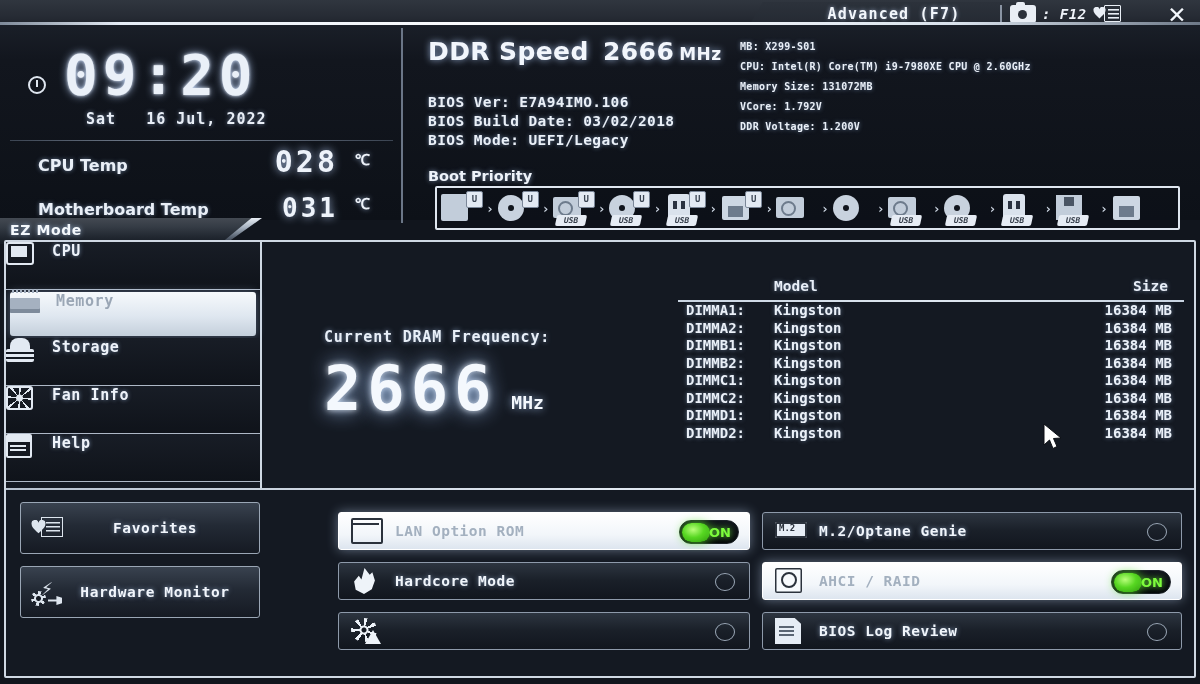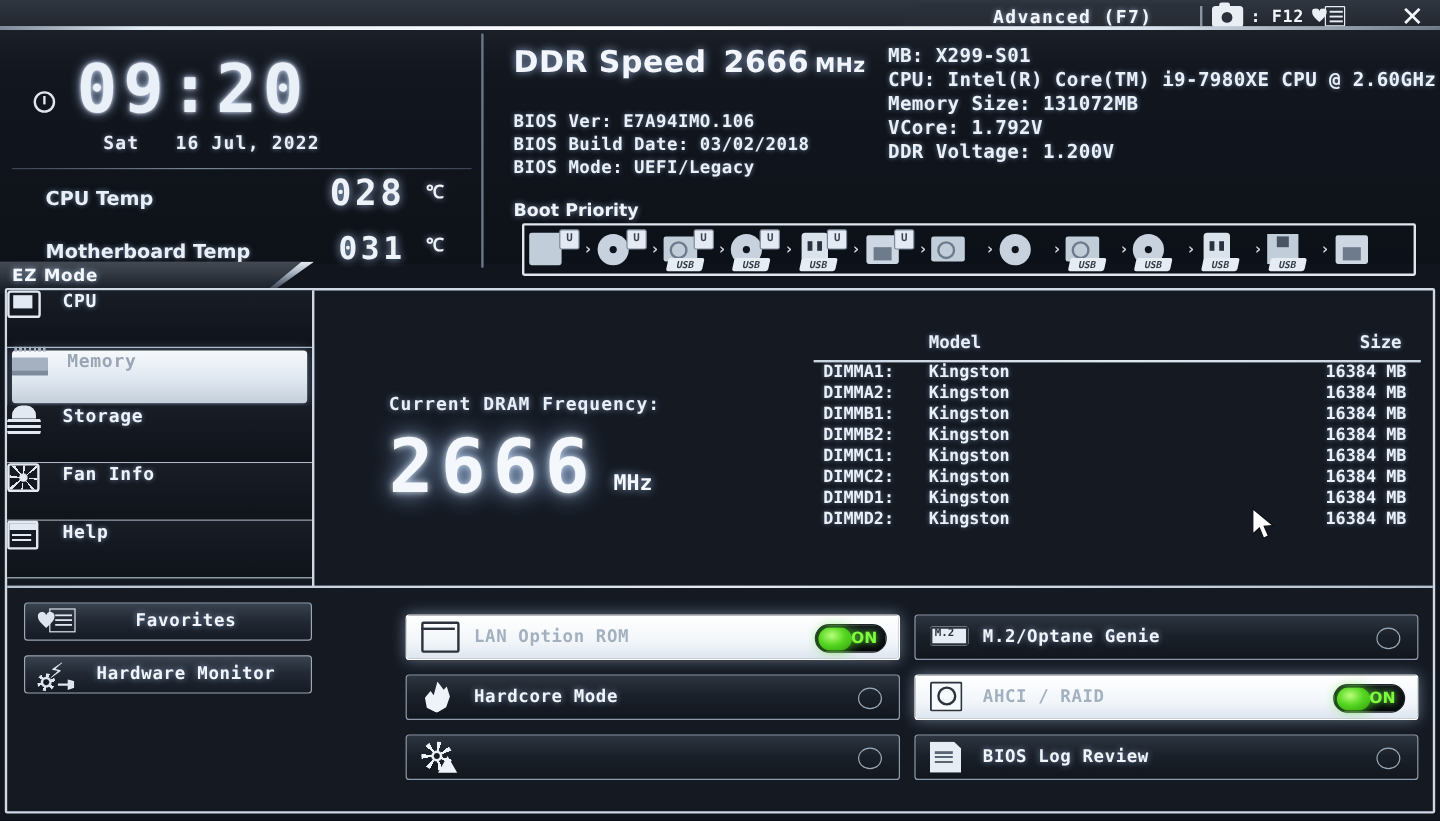--- a/index.html
+++ b/index.html
@@ -53,21 +53,21 @@
   }
   .cam-icon::before {
     content:''; position:absolute; left:6px; top:-3px; width:9px; height:4px;
     background:#e9eef5; border-radius:2px 2px 0 0;
   }
   .cam-icon::after {
     content:''; position:absolute; left:8px; top:5px; width:9px; height:9px;
     border-radius:50%; background:#2b313b;
   }
   .f12-label {
-    font-size: 14px; font-weight: bold; color: #f0f4fa; letter-spacing: .5px;
+    font-size: 14px; font-weight: bold; color: #f0f4fa; letter-spacing: .5px; font-style: italic;
   }
   .fav-icon { position: relative; width: 28px; height: 19px; }
   .fav-icon .heart {
     position:absolute; left:0; top:3px; width:13px; height:12px; color:#e9eef5;
   }
   .fav-icon .lines {
     position:absolute; left:11px; top:1px; width:17px; height:17px;
     border:1.6px solid #e9eef5; border-radius:1px;
     background:
       linear-gradient(#e9eef5,#e9eef5) 3px 3px/11px 1.6px no-repeat,
@@ -169,21 +169,21 @@
   }
   #bootlabel {
     position:absolute; left: 18px; top: 137px;
     font-family: "DejaVu Sans", sans-serif;
     font-size: 14.5px; font-weight: bold; color:#eef3fa;
     text-shadow: 0 0 5px rgba(180,208,250,.6);
   }
   #sysinfo {
     position:absolute; left: 330px; top: 6px;
     font-family: "DejaVu Sans Mono", monospace;
-    font-size: 16px; font-weight: bold; line-height: 20px;
+    font-size: 10px; font-weight: bold; line-height: 20px;
     color:#eaf0f8; letter-spacing: .3px;
     text-shadow: 0 0 4px rgba(170,200,245,.55);
   }
   #bootbar {
     position:absolute; left: 25px; top: 155px; width: 745px; height: 44px;
     border: 2px solid #dfe6ef; border-radius: 2px;
     display:flex; align-items:center; padding: 0 4px;
     background: rgba(12,16,23,.5);
     overflow: hidden;
   }
@@ -407,21 +407,21 @@
     position:absolute; left: 0; top: 246px; width: 1188px; height: 2px;
     background: linear-gradient(90deg,#b6c1cf,#e2e9f2 50%,#b6c1cf);
   }
 
   
   #bottom { position:absolute; left: 0; top: 250px; width: 1188px; height: 186px; }
   #left-btns {
     position:absolute; left: 14px; top: 10px; width: 240px;
   }
   .big-btn {
-    position:relative; height: 32px; margin-bottom: 12px;
+    position:relative; height: 52px; margin-bottom: 12px;
     border: 1.5px solid #9aa6b5; border-radius: 3px;
     background: linear-gradient(180deg,#39424f 0%, #232a35 45%, #151a23 100%);
     display:flex; align-items:center;
   }
   .big-btn .bi { position:absolute; left: 10px; width: 34px; height: 28px; }
   .big-btn .btxt {
     width: 100%; text-align: center; padding-left: 30px;
     font-family: "DejaVu Sans Mono", monospace;
     font-size: 14.5px; font-weight: bold; letter-spacing: .6px;
     color:#f1f5fb; text-shadow: 0 0 5px rgba(180,208,250,.6);

